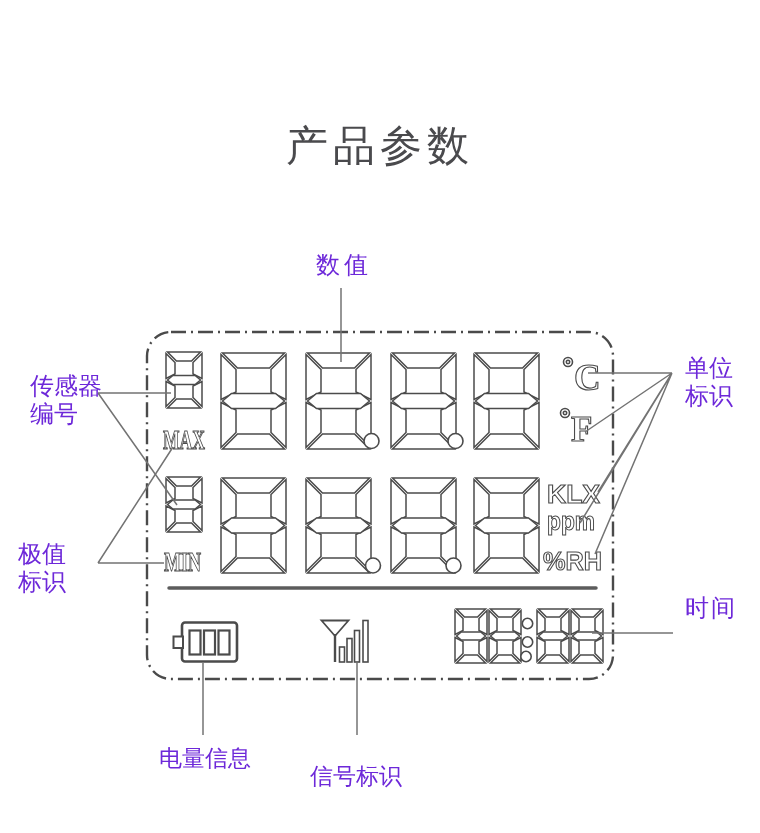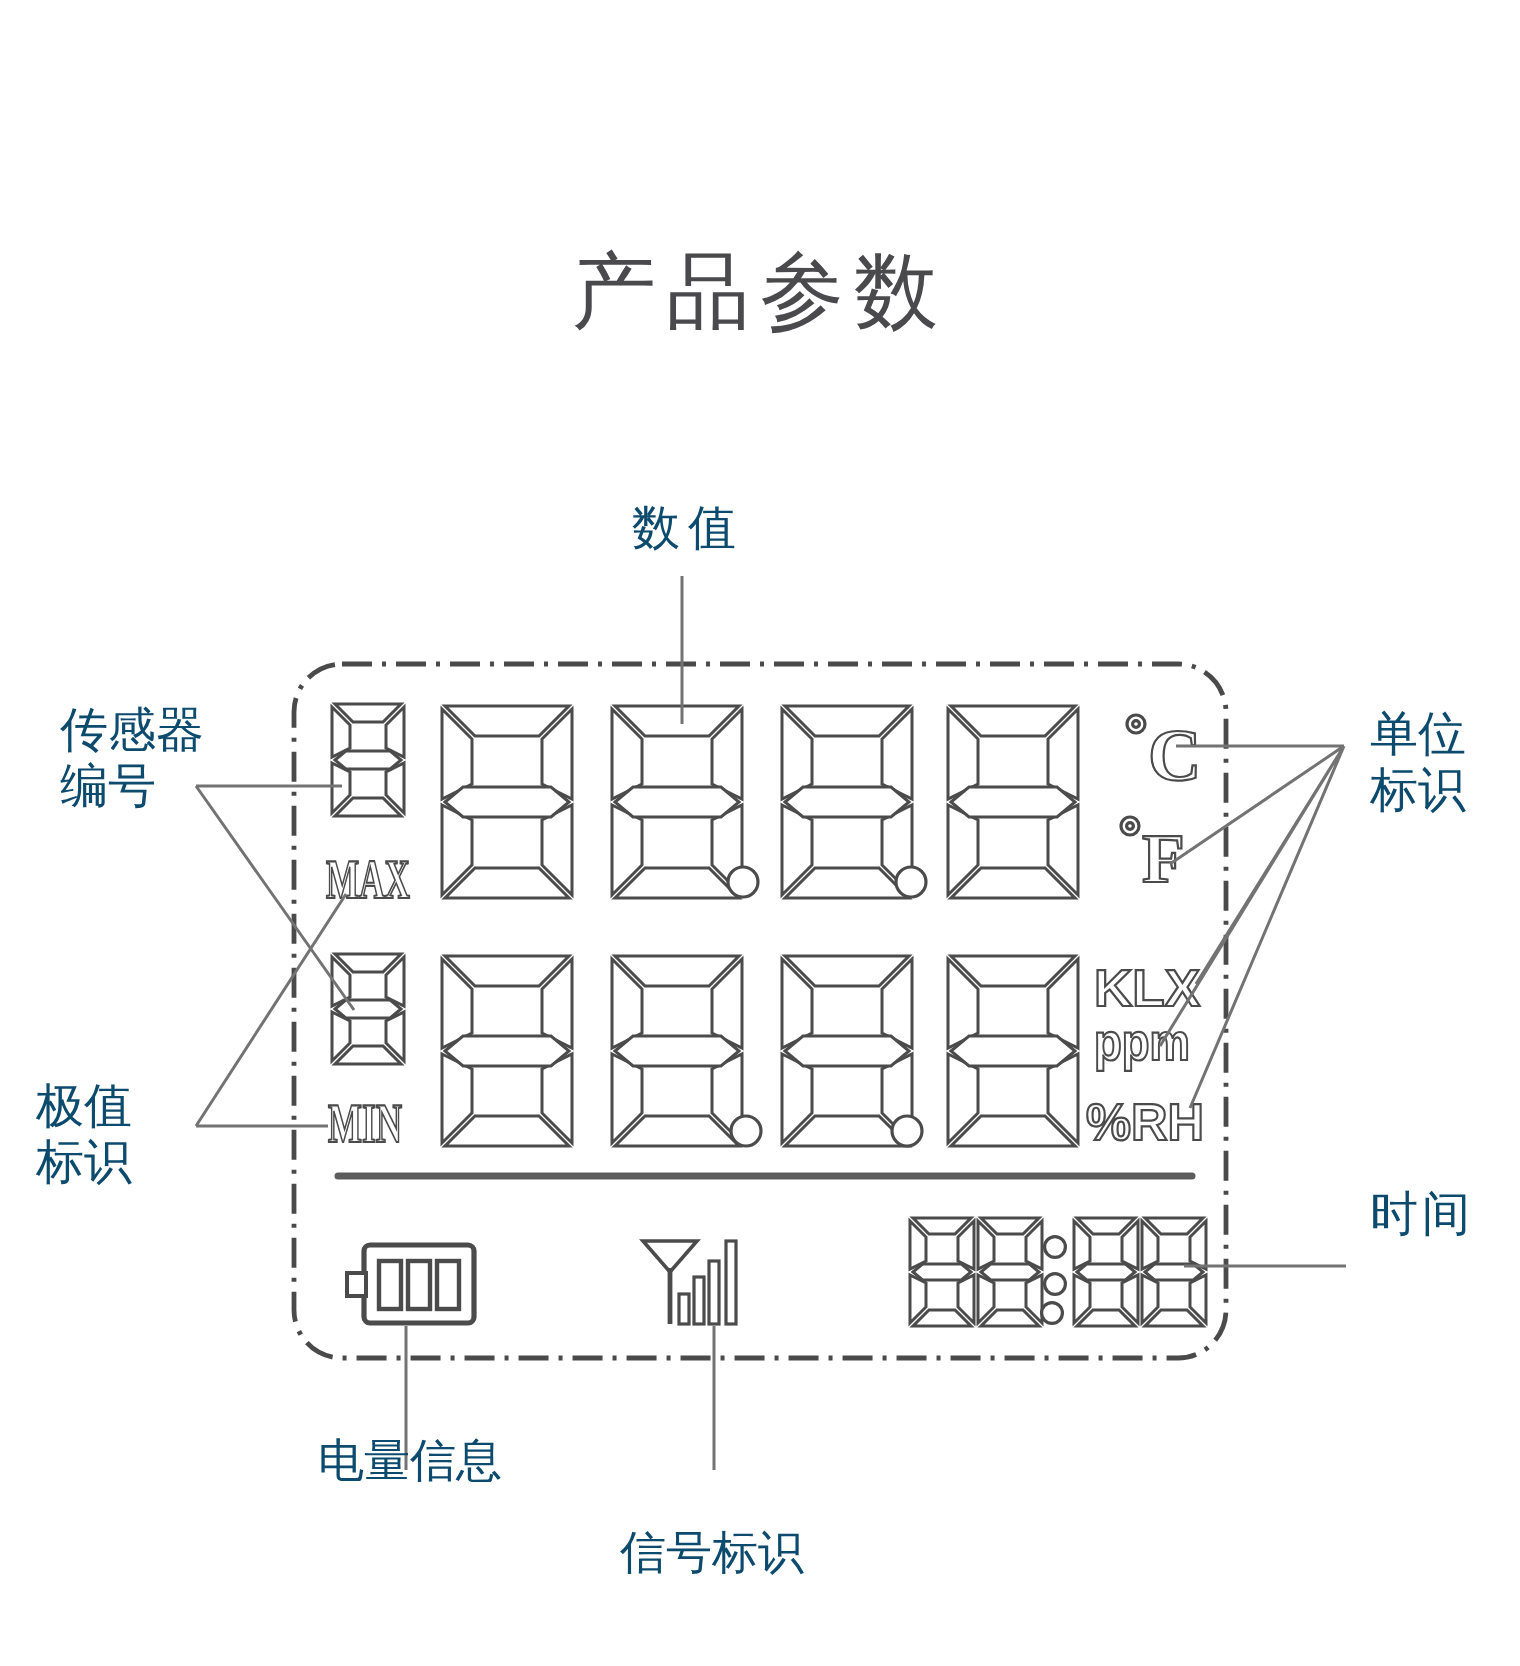--- a/index.html
+++ b/index.html
@@ -5,21 +5,21 @@
   html,body{margin:0;padding:0;}
   body{
     width:760px;height:833px;position:relative;background:#ffffff;
     font-family:"Liberation Sans",sans-serif;overflow:hidden;
   }
   #title{
     position:absolute;top:118px;left:0;width:760px;text-align:center;
     font-size:42px;font-weight:500;letter-spacing:5px;color:#4a4a4d;
   }
   .label{
-    position:absolute;color:#0c4a6e;font-size:24px;line-height:28px;
+    position:absolute;color:#6d28d9;font-size:24px;line-height:28px;
     white-space:nowrap;
   }
   .label.small{font-size:23px;}
   #art{position:absolute;left:0;top:0;}
   .panel{fill:none;stroke:#4a4a4a;stroke-width:2.4;stroke-dasharray:15 5 2 5;}
   .divider{stroke:#5c5c5c;stroke-width:3.5;stroke-linecap:round;}
   .seg polygon{fill:#ffffff;stroke:#4b4b4b;stroke-width:1.5;stroke-linejoin:miter;}
   .lcddot{fill:#ffffff;stroke:#4b4b4b;stroke-width:1.6;}
   .lcdtxt{fill:#ffffff;stroke:#4b4b4b;stroke-width:1.1px;}
   .serif{font-family:"Liberation Serif",serif;font-weight:700;font-size:28px;}
@@ -223,32 +223,32 @@
     <path d="M98,563 H164 M98,563 L173,447"></path>
     <path d="M672,373 H588 M672,373 L585,432 M672,373 L598,492 M672,373 L580,523 M672,373 L595,554"></path>
     <line x1="592" y1="633" x2="673" y2="633"></line>
     <line x1="203" y1="663" x2="203" y2="735"></line>
     <line x1="357" y1="663" x2="357" y2="735"></line>
   </g>
 </svg>
 
 <div class="label" style="left:316px;top:251px;letter-spacing:4px">数值</div>
 
-<div class="label" style="left:30px;top:352px">
+<div class="label" style="left:30px;top:372px">
   <div>传感器</div>
   <div>编号</div>
 </div>
 
 <div class="label" style="left:18px;top:540px">
   <div>极值</div>
   <div>标识</div>
 </div>
 
 <div class="label" style="left:685px;top:354px">
   <div>单位</div>
   <div>标识</div>
 </div>
 
 <div class="label" style="left:685px;top:594px;letter-spacing:2px">时间</div>
 
-<div class="label small" style="left:159px;top:716px">电量信息</div>
+<div class="label small" style="left:159px;top:744px">电量信息</div>
 
 <div class="label small" style="left:310px;top:762px">信号标识</div>
 
 </body></html>

